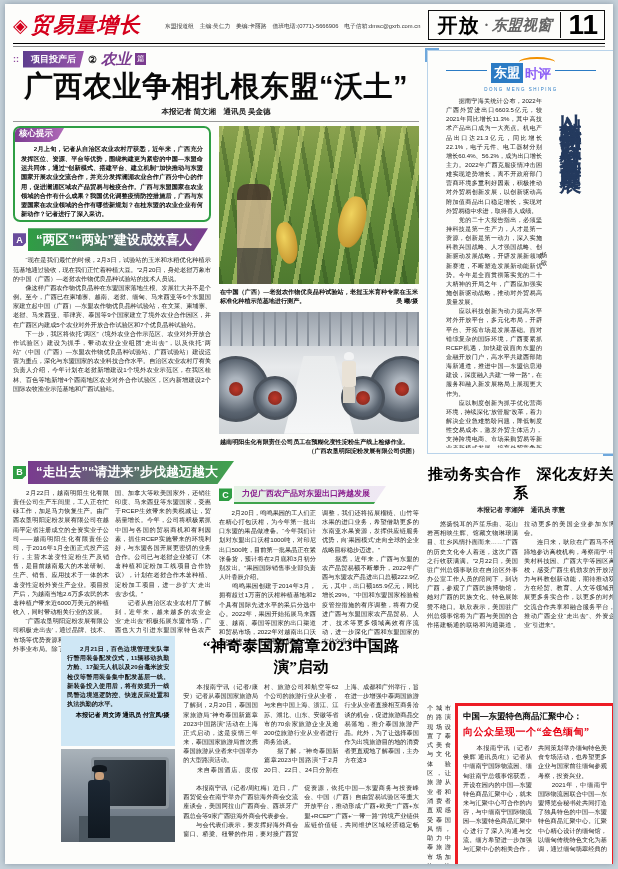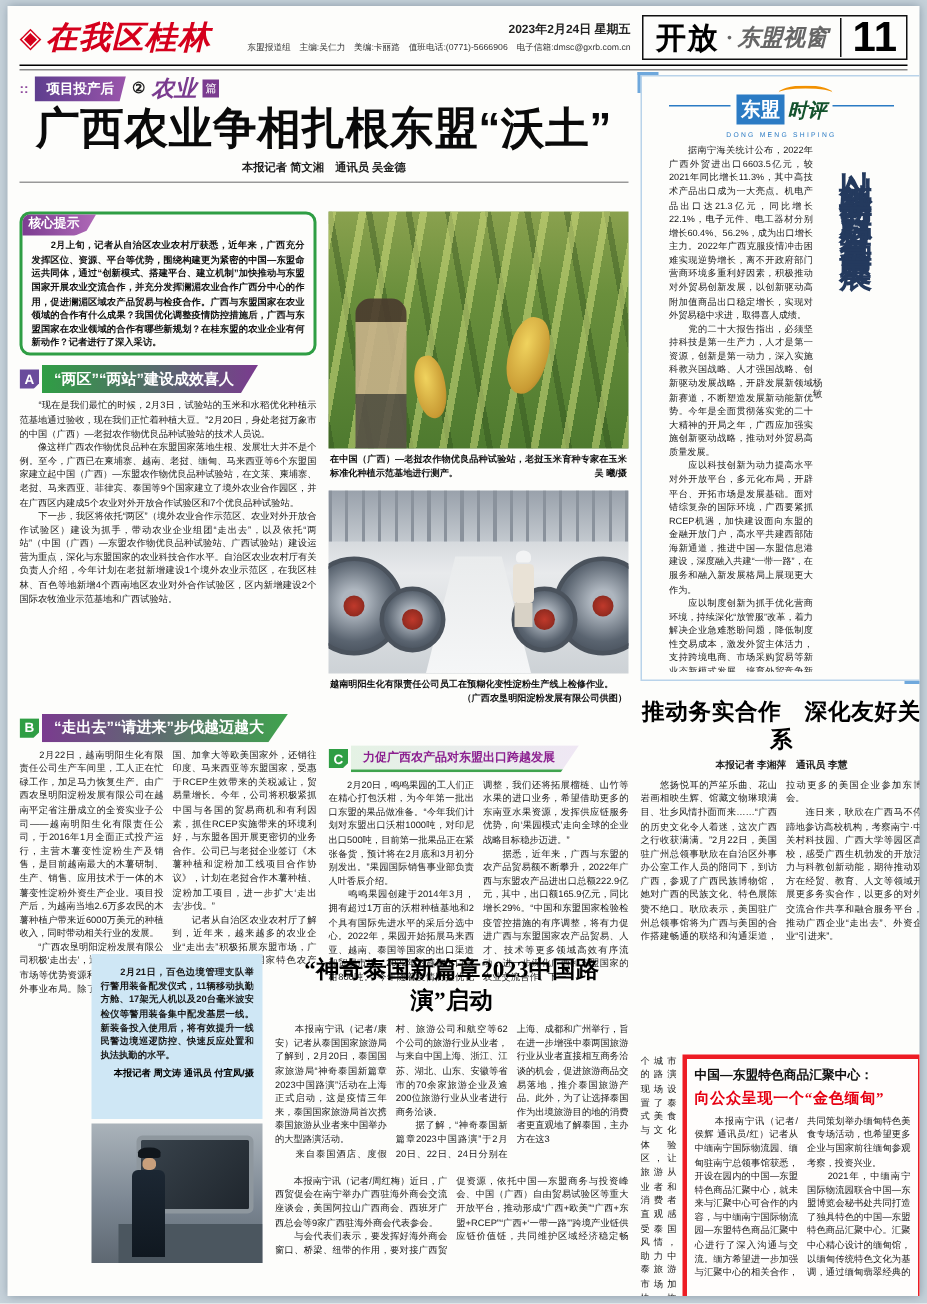--- a/index.html
+++ b/index.html
@@ -28,33 +28,33 @@
   .kicker { display:flex; align-items:center; gap:4px; height:18px; }
   .kick-dots { color:#8f4a9e; font-size:9px; font-weight:900; }
   .kick-badge { background:linear-gradient(90deg,#5e3e8e,#9a55ab); color:#fff; font-size:9px; font-weight:800; padding:2px 8px; clip-path:polygon(0 0,100% 0,93% 100%,0 100%); }
   .kick-num { font-size:10px; font-weight:800; color:#222; }
   .kick-topic { color:#7a3b8f; font-family:"Liberation Serif", serif; font-style:italic; font-weight:900; font-size:15px; }
   .kick-suffix { background:#7a3b8f; color:#fff; font-size:7.5px; padding:1px 2px; }
   .headline { text-align:center; font-size:29px; font-weight:900; color:#0a0a0a; letter-spacing:.5px; line-height:1.15; margin-top:2px; white-space:nowrap; }
   .byline { text-align:center; font-size:7.5px; font-weight:700; color:#222; margin-top:4px; }
   .thin-rule { border-top:.5px solid #999; margin-top:4px; }
 
-  .lead-cols { display:flex; gap:8px; margin-top:19px;justify-content:flex-end; }
+  .lead-cols { display:flex; gap:8px; margin-top:4px;justify-content:flex-end; }
   .colL { width:198px; }
   .colR { width:200px; }
 
   .core-box { position:relative; border:2px solid #2f9e44; border-radius:7px; padding:10px 6px 5px 6px; height:96px; overflow:hidden; }
   .core-ribbon { position:absolute; top:-2px; left:-2px; background:linear-gradient(90deg,#7a3b8f,#b06ab8); color:#fff; font-weight:800; font-size:8.5px; padding:2px 12px 2px 6px; clip-path:polygon(0 0,100% 0,86% 78%,70% 100%,0 100%); }
   .core-text { font-size:6.2px; line-height:1.5; text-align:justify; color:#111; font-weight:600; white-space:pre-line; margin-top:6px; }
 
   .sec-hd { display:flex; align-items:center; margin-top:6px; }
   .sec-badge { width:13px; height:13px; display:flex; align-items:center; justify-content:center; color:#fff; font-size:9px; font-weight:900; margin-right:2px; }
   .badge-purple { background:#6a4c9c; clip-path:polygon(0 0,100% 0,100% 72%,72% 100%,0 100%); }
   .badge-green { background:#2f9e44; clip-path:polygon(0 0,100% 0,100% 72%,72% 100%,0 100%); }
-  .sec-bar { color:#fff; font-weight:800; font-size:10px; padding:2.5px 16px 2.5px 8px; clip-path:polygon(0 0,100% 0,92% 100%,0 100%); }
+  .sec-bar { color:#fff; font-weight:800; font-size:13px; padding:2.5px 16px 2.5px 8px; clip-path:polygon(0 0,100% 0,92% 100%,0 100%); }
   .bar-a { background:linear-gradient(90deg,#2f9e44,#7a3b8f); }
   .bar-b { background:linear-gradient(90deg,#7a3b8f,#3fa34d); }
   .bar-c { background:linear-gradient(90deg,#e4f2e4,#efe7f4); color:#8b1f8f; border-bottom:2px solid #3fa34d; }
 
   .body-text { font-size:6.2px; line-height:1.48; text-align:justify; color:#1a1a1a; white-space:pre-line; overflow:hidden; }
   .a-text { height:198px; margin-top:4px; }
   .two-col { column-count:2; column-gap:6px; }
   .three-col { column-count:3; column-gap:6px; }
   .b-text { height:196px; margin-top:4px; }
   .c-text { height:176px; margin-top:4px; }
@@ -87,21 +87,21 @@
   .right-region { position:absolute; left:422px; top:46px; width:188px; height:812px; }
   .shiping { position:relative; border:1px solid #b9d3ea; height:404px; padding:6px 18px 4px; }
   .shiping::before, .shiping::after { content:""; position:absolute; width:12px; height:12px; border:2px solid #6fa8dc; }
   .shiping::before { left:-3px; top:-3px; border-right:none; border-bottom:none; }
   .shiping::after { right:-3px; bottom:-3px; border-left:none; border-top:none; }
   .sp-logo-row { display:flex; align-items:center; gap:4px; margin-bottom:4px; }
   .sp-line { flex:1; border-top:1.5px solid #2b7bc4; }
   .sp-logo { position:relative; display:flex; align-items:flex-end; gap:2px; padding-top:6px; }
   .sp-arc { position:absolute; right:-4px; top:0; width:36px; height:10px; border-top:2.5px solid #f29100; border-radius:50%; }
   .sp-dong { background:#2b7bc4; color:#fff; font-weight:900; font-size:13px; padding:1px 3px; }
-  .sp-shi { color:#14532d; font-weight:900; font-size:13px; font-style:italic; }
+  .sp-shi { color:#8b5cf6; font-weight:900; font-size:13px; }
   .sp-en { text-align:center; font-size:4.5px; color:#2b7bc4; letter-spacing:1.5px; margin-bottom:4px; }
   .sp-flex { display:flex; height:352px; }
   .sp-text { flex:1; font-size:6.1px; line-height:1.5; text-align:justify; color:#1a1a1a; white-space:pre-line; overflow:hidden; padding-right:4px; }
   .sp-vert { position:relative; width:50px; }
   .sp-headline { writing-mode:vertical-rl; font-size:22px; font-weight:900; color:#243a5e; line-height:1.05; letter-spacing:4px; height:352px; margin:0 auto; }
   .sp-author { position:absolute; left:-7px; top:150px; writing-mode:vertical-rl; font-size:6.5px; color:#333; letter-spacing:3px; }
 
   
   .consul { margin-top:6px; }
   .consul-kicker { font-size:8.5px; font-weight:800; color:#111; }
@@ -137,24 +137,23 @@
   .ch-text { height:62px; margin-top:3px; }
 </style>
 </head>
 <body>
 
 <div class="paper">
 
   <div class="masthead">
     <div class="logo">
       <span class="logo-diamond">◈</span>
-      <span class="logo-text">在我区桂林</span>
+      <span class="logo-text">贸易量增长</span>
     </div>
     <div class="mast-center">
-      <div class="mast-date">2023年2月24日 星期五</div>
       <div class="mast-info">东盟报道组　主编:吴仁力　美编:卡丽路　值班电话:(0771)-5666906　电子信箱:dmsc@gxrb.com.cn</div>
     </div>
     <div class="section-box">
       <span class="sec-name">开放</span>
       <span class="sec-sub">· 东盟视窗</span>
       <span class="sec-div"></span>
       <span class="page-no">11</span>
     </div>
   </div>
   <div class="mast-rule"></div>

